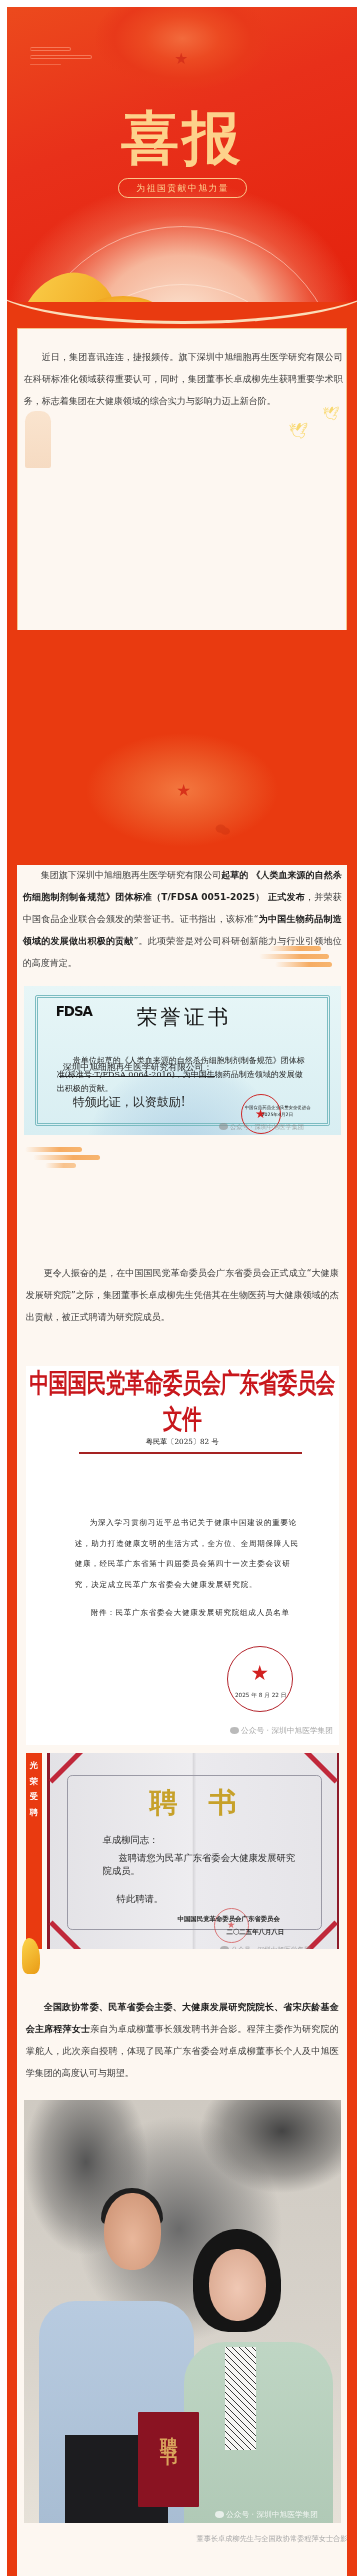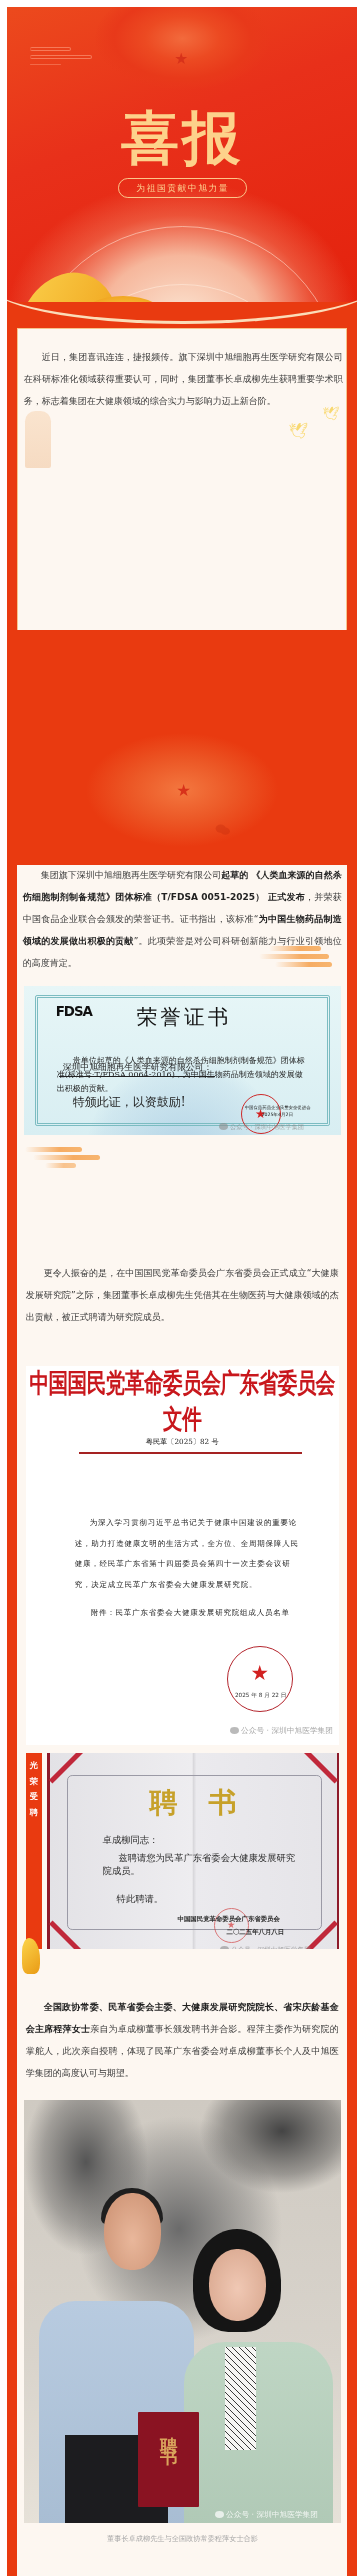--- a/index.html
+++ b/index.html
@@ -93,21 +93,21 @@
                 linear-gradient(180deg, #cfcac2 0%, #d8d3cb 60%, #e6e1d8 100%); }
   .person-m-head { position: absolute; left: 80px; top: 93px; width: 57px; height: 77px; border-radius: 48% 48% 46% 46%; background: radial-gradient(ellipse at 50% 60%, #e9b79b 0%, #d39b7d 70%); }
   .person-m-hair { position: absolute; left: 77px; top: 88px; width: 62px; height: 36px; border-radius: 31px 31px 5.2px 5.2px; background: #1e1e1e; }
   .person-m-body { position: absolute; left: 15.5px; top: 201px; width: 155px; height: 227px; border-radius: 36px 36px 0 0; background: linear-gradient(180deg, #b8cbe0, #a8bdd3); }
   .person-m-legs { position: absolute; left: 41px; top: 335px; width: 103px; height: 93px; background: #1c1c1f; }
   .person-f-hair { position: absolute; left: 169px; top: 129px; width: 88px; height: 103px; border-radius: 50% 50% 40% 40%; background: #151515; }
   .person-f-head { position: absolute; left: 185px; top: 149px; width: 57px; height: 72px; border-radius: 48%; background: radial-gradient(ellipse at 50% 55%, #f0c8b4 0%, #dcac94 75%); }
   .person-f-body { position: absolute; left: 160px; top: 242px; width: 149px; height: 185px; border-radius: 41px 41px 0 0; background: linear-gradient(180deg, #bfd6c4, #b0c9b6); }
   .person-f-blouse { position: absolute; left: 201px; top: 247px; width: 31px; height: 103px; background: repeating-linear-gradient(45deg, #f6f6f4 0 4.1px, #3a3a3a 4.1px 4.6px), #f5f5f3; }
   .red-folder { position: absolute; left: 114px; top: 312px; width: 61px; height: 95px; background: #8a1322; border-radius: 1px; text-align: center; color: #d9a45c; font-size: 17.5px; font-weight: bold; line-height: 41px; padding-top: 5.2px; font-family: "DejaVu Serif", serif; }
-  .caption { position: absolute; left: 0; width: 330px; top: 1669px; text-align: center; font-size: 7.2px; color: #a8a8a8; }
+  .caption { position: absolute; left: 0; width: 330px; top: 1669px; text-align: right; font-size: 7.2px; color: #a8a8a8; }
 </style>
 </head>
 <body>
 
 <div class="page">
   <div class="frame">
 
     <div class="hero">
       <div class="emblem"></div>
       <div class="emblem-star">★</div>

